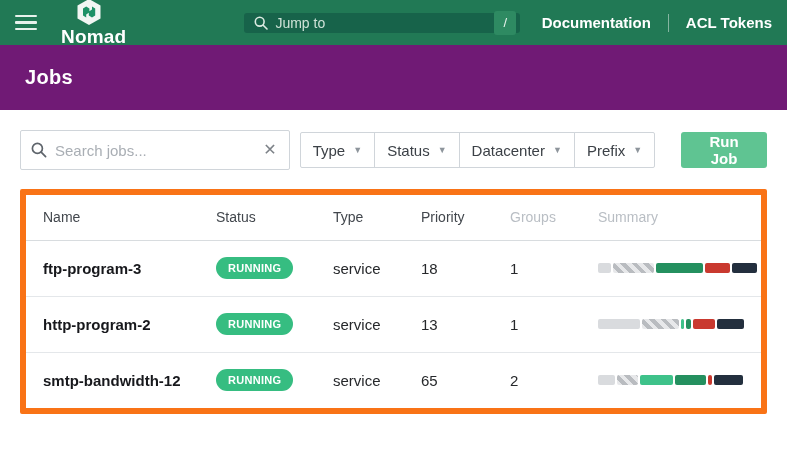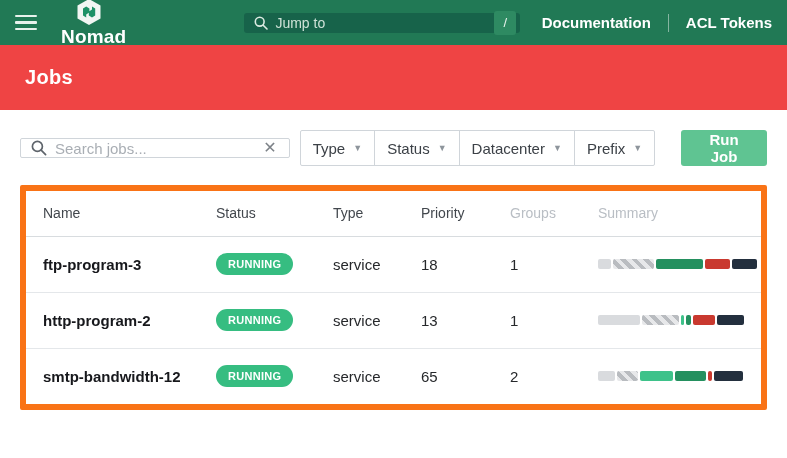--- a/index.html
+++ b/index.html
@@ -19,27 +19,27 @@
   .nav-search input { flex:1; background:transparent; border:none; outline:none; color:#eaf4ee;
     font-size:14px; font-family:inherit; min-width:0; }
   .nav-search input::placeholder { color:#cfe3d8; opacity:1; }
   .kbd-slash { flex:none; width:22px; height:24px; background:#2e8a62; border-radius:3px; color:#eaf4ee;
     font-size:13px; display:flex; align-items:center; justify-content:center; }
   .nav-links { margin-left:auto; display:flex; align-items:center;font-weight:bold; }
   .nav-link { color:#fff; font-size:15px; text-decoration:none; cursor:pointer; }
   .nav-divider { width:1px; height:18px; background:rgba(255,255,255,.45); margin:0 17px; }
 
   
-  .subheader { height:65px; background:#ef4444; display:flex; align-items:center; padding:0 25px; }
+  .subheader { height:65px; background:#701a75; display:flex; align-items:center; padding:0 25px; }
   .page-title { color:#fff; font-size:20px; font-weight:bold; letter-spacing:.3px; }
 
   
   .content { padding:20px; }
   .toolbar { display:flex; align-items:center; }
-  .search-box { width:320px; height:20px; border:1px solid #d0d5da; border-radius:2px; background:#fff;
+  .search-box { width:320px; height:40px; border:1px solid #d0d5da; border-radius:2px; background:#fff;
     display:flex; align-items:center; padding:0 10px; }
   .search-box .mag { margin-right:8px; display:flex; flex:none; }
   .search-box input { flex:1; border:none; outline:none; font-size:15px; color:#363a3e; font-family:inherit; min-width:0; }
   .search-box input::placeholder { color:#a9aeb4; opacity:1; }
   .clear-x { flex:none; color:#7d8288; font-size:16px; cursor:pointer; padding:0 2px; line-height:1; }
 
   .filter-group { display:flex; margin-left:10px; }
   .filter-btn { height:36px; background:#fff; border:1px solid #d0d5da; margin-left:-1px;
     display:flex; align-items:center; justify-content:center; gap:8px; padding:0 12px;
     font-size:15px; color:#3c4147; cursor:pointer; white-space:nowrap; }

